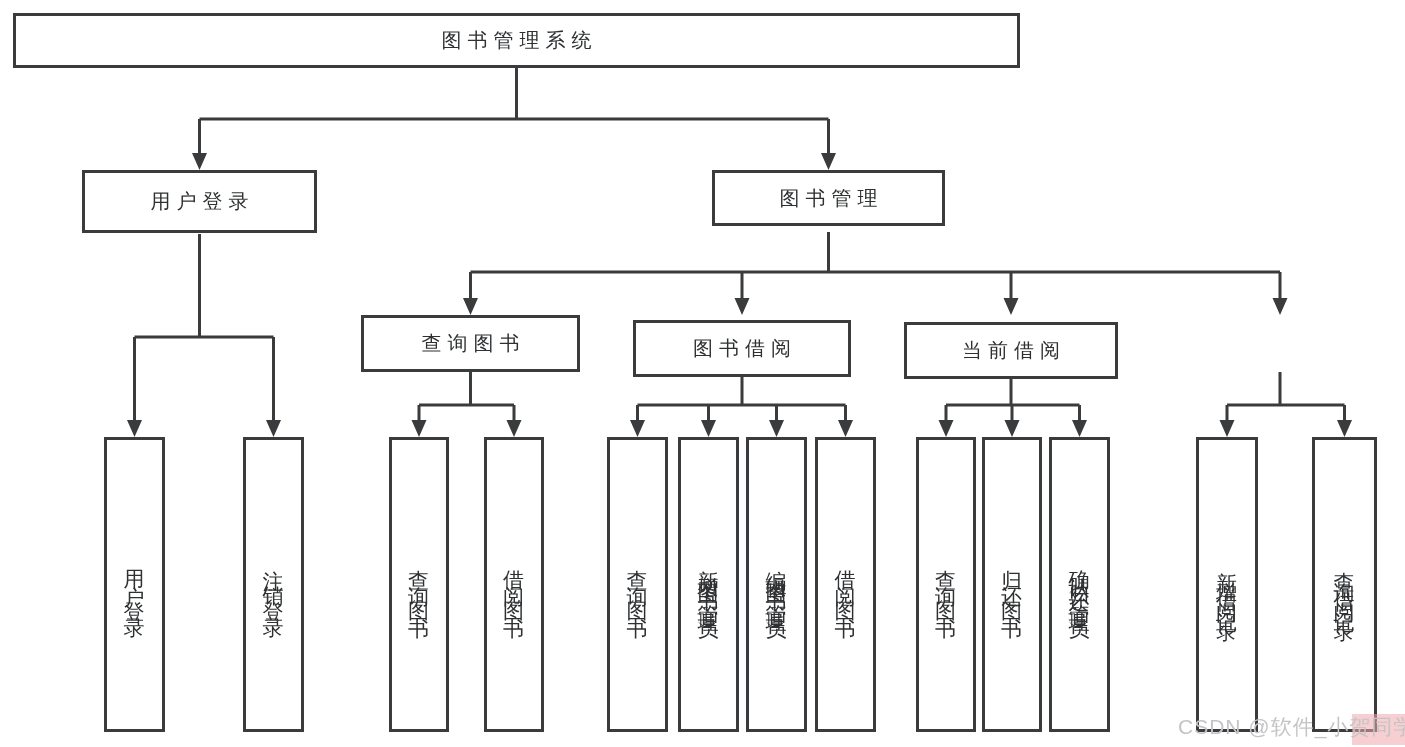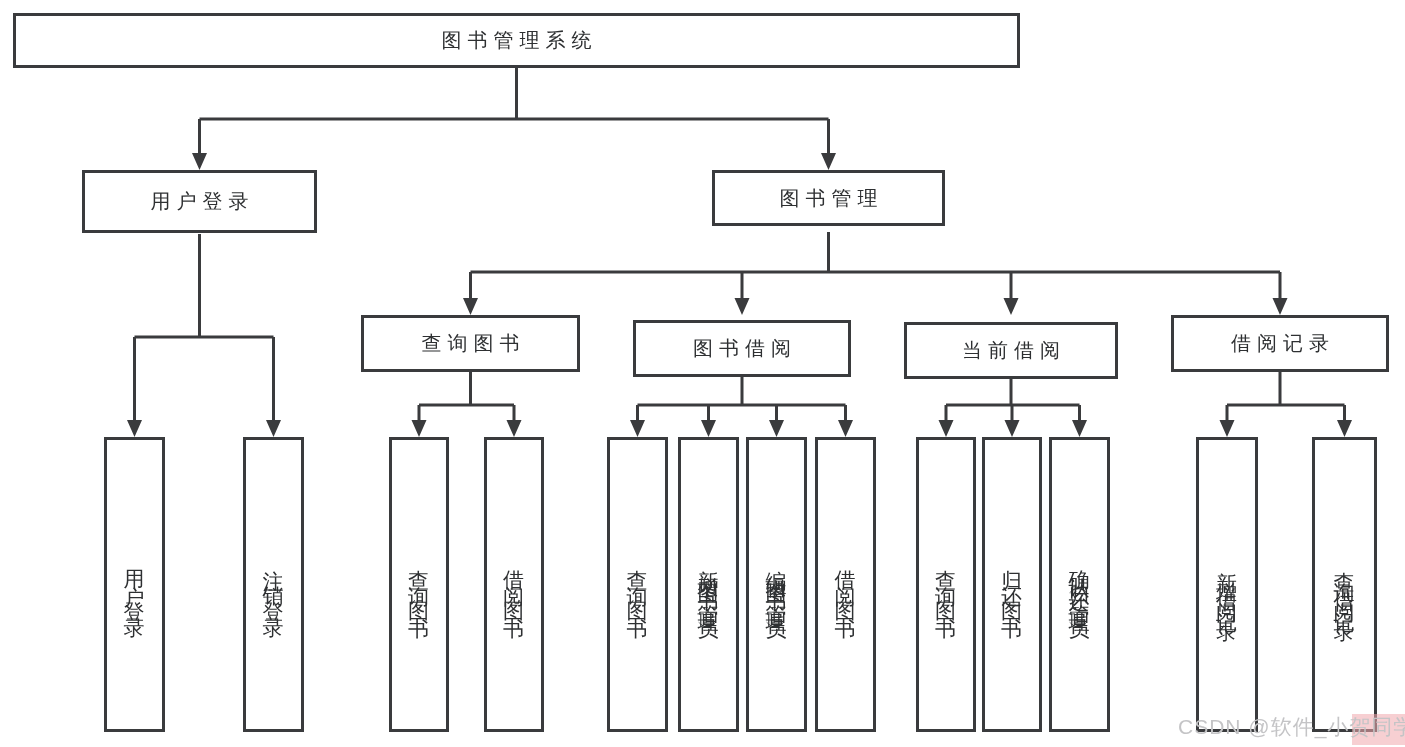--- a/index.html
+++ b/index.html
@@ -118,23 +118,20 @@
 
   <div class="hbox" style="left:361px;top:315px;width:219px;height:57px">
     <span>查询图书</span>
   </div>
   <div class="hbox" style="left:633px;top:320px;width:218px;height:57px">
     <span>图书借阅</span>
   </div>
   <div class="hbox" style="left:904px;top:322px;width:214px;height:57px">
     <span>当前借阅</span>
   </div>
-  <div class="hbox" style="left:1171px;top:315px;width:218px;height:57px">
-    <span>借阅记录</span>
-  </div>
 
   <div class="vbox" style="left:104px;width:61px">
     <span class="vtext ls4">用户登录</span>
   </div>
   <div class="vbox" style="left:243px;width:61px">
     <span class="vtext ls4">注销登录</span>
   </div>
 
   <div class="vbox" style="left:389px;width:60px">
     <span class="vtext ls4">查询图书</span>

